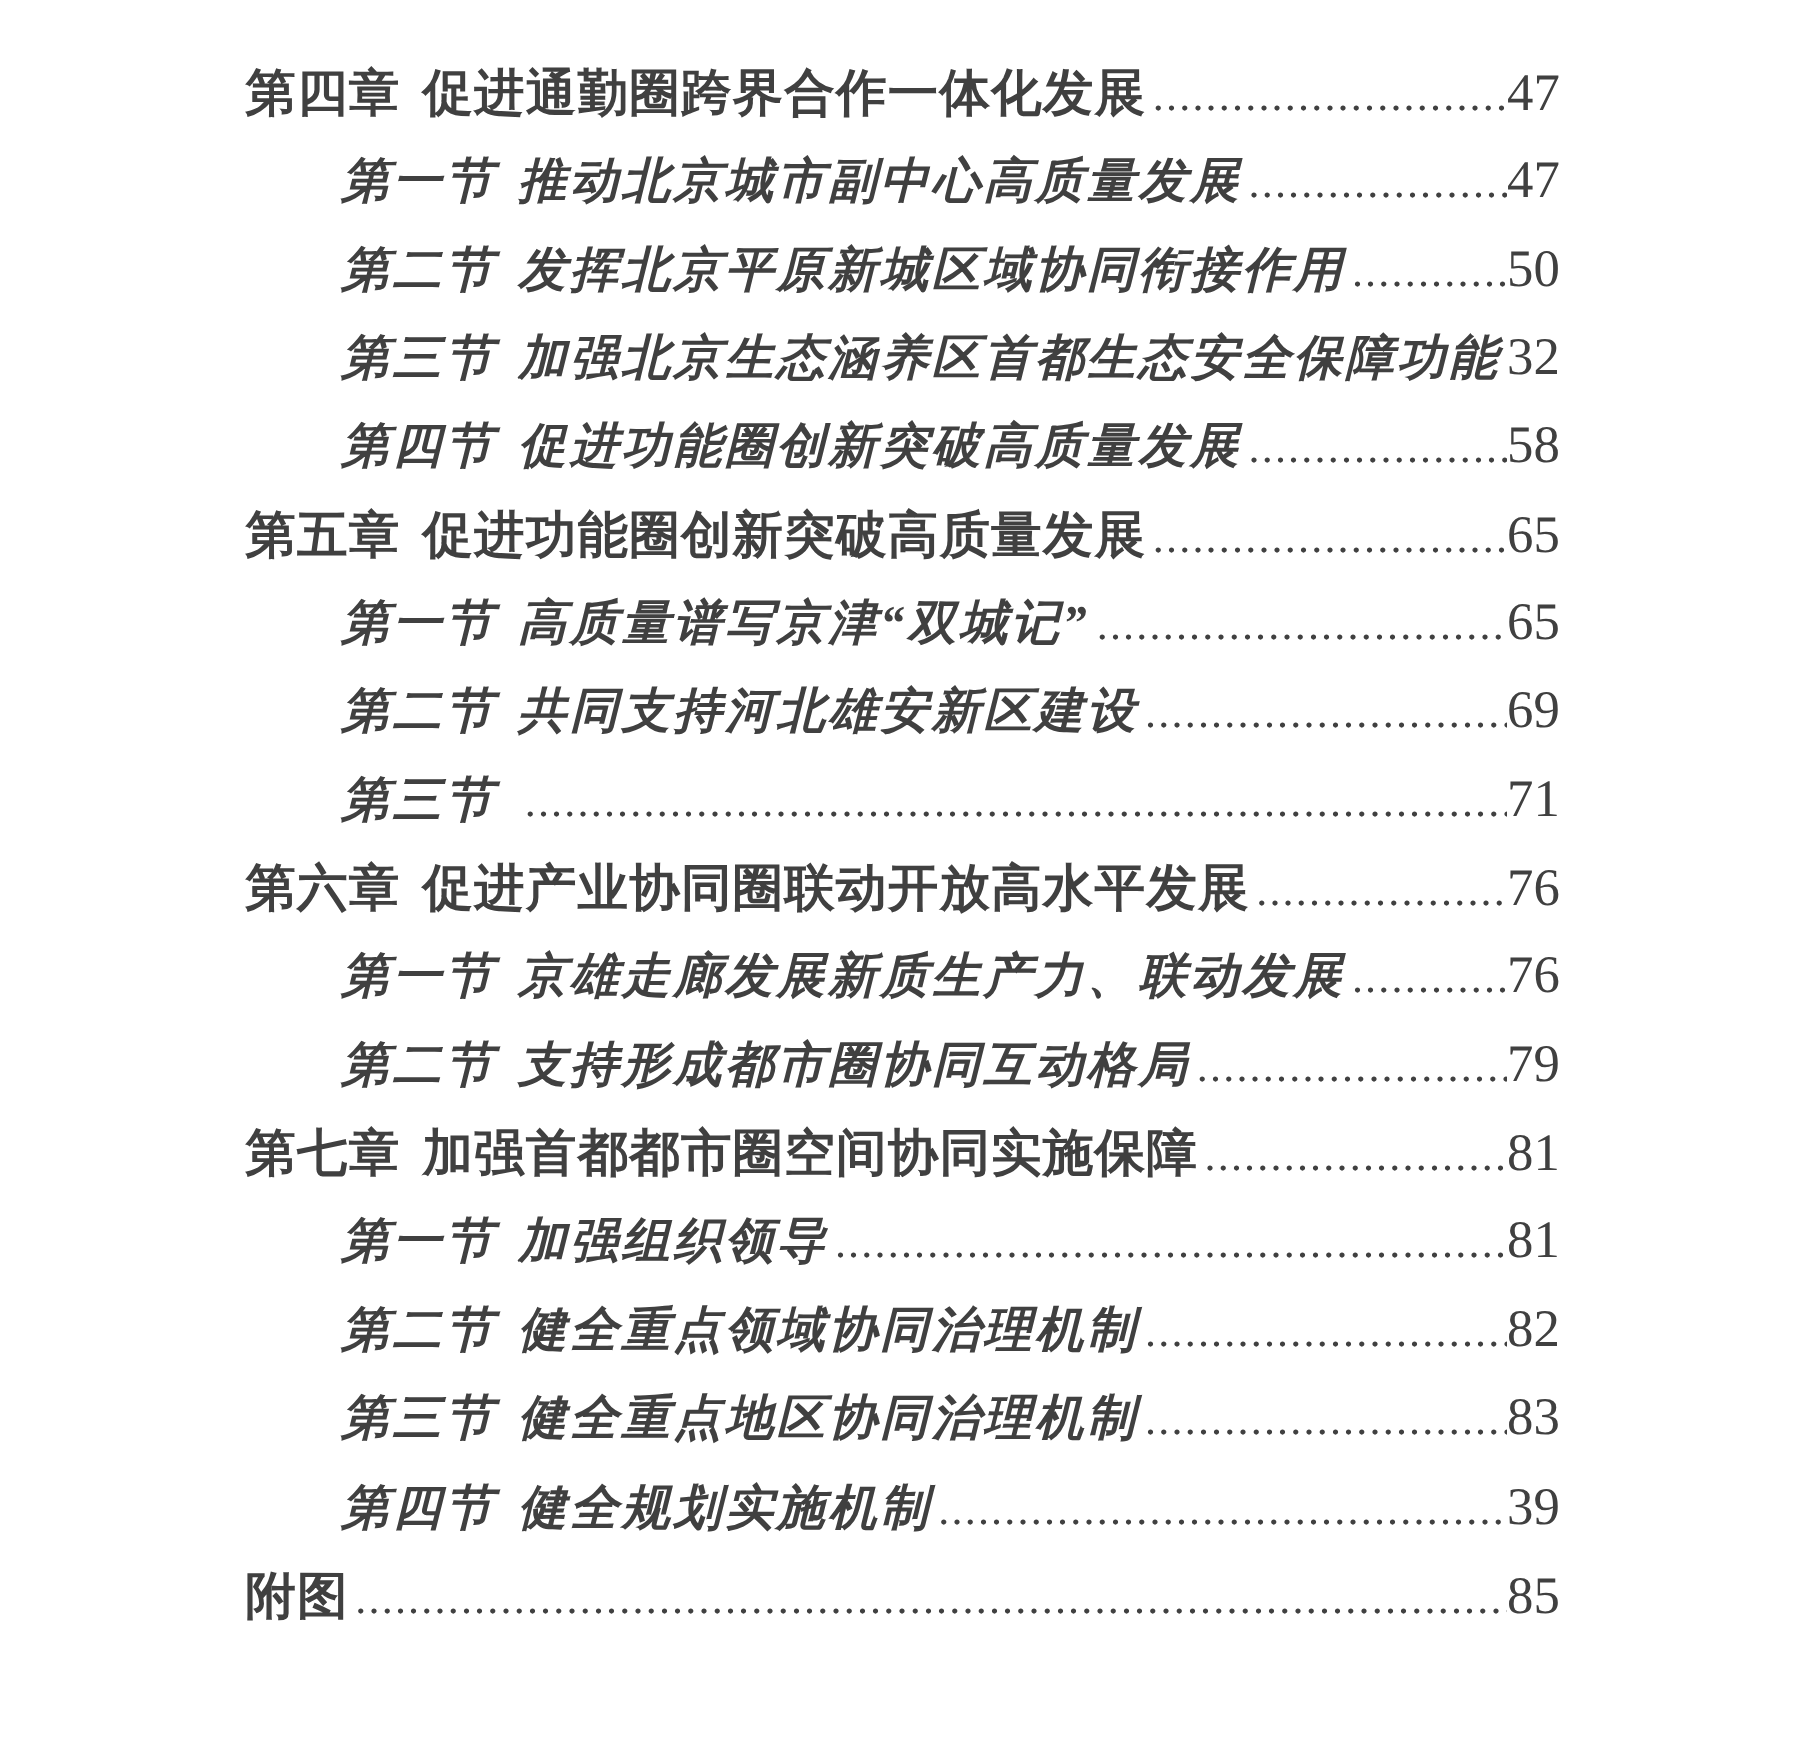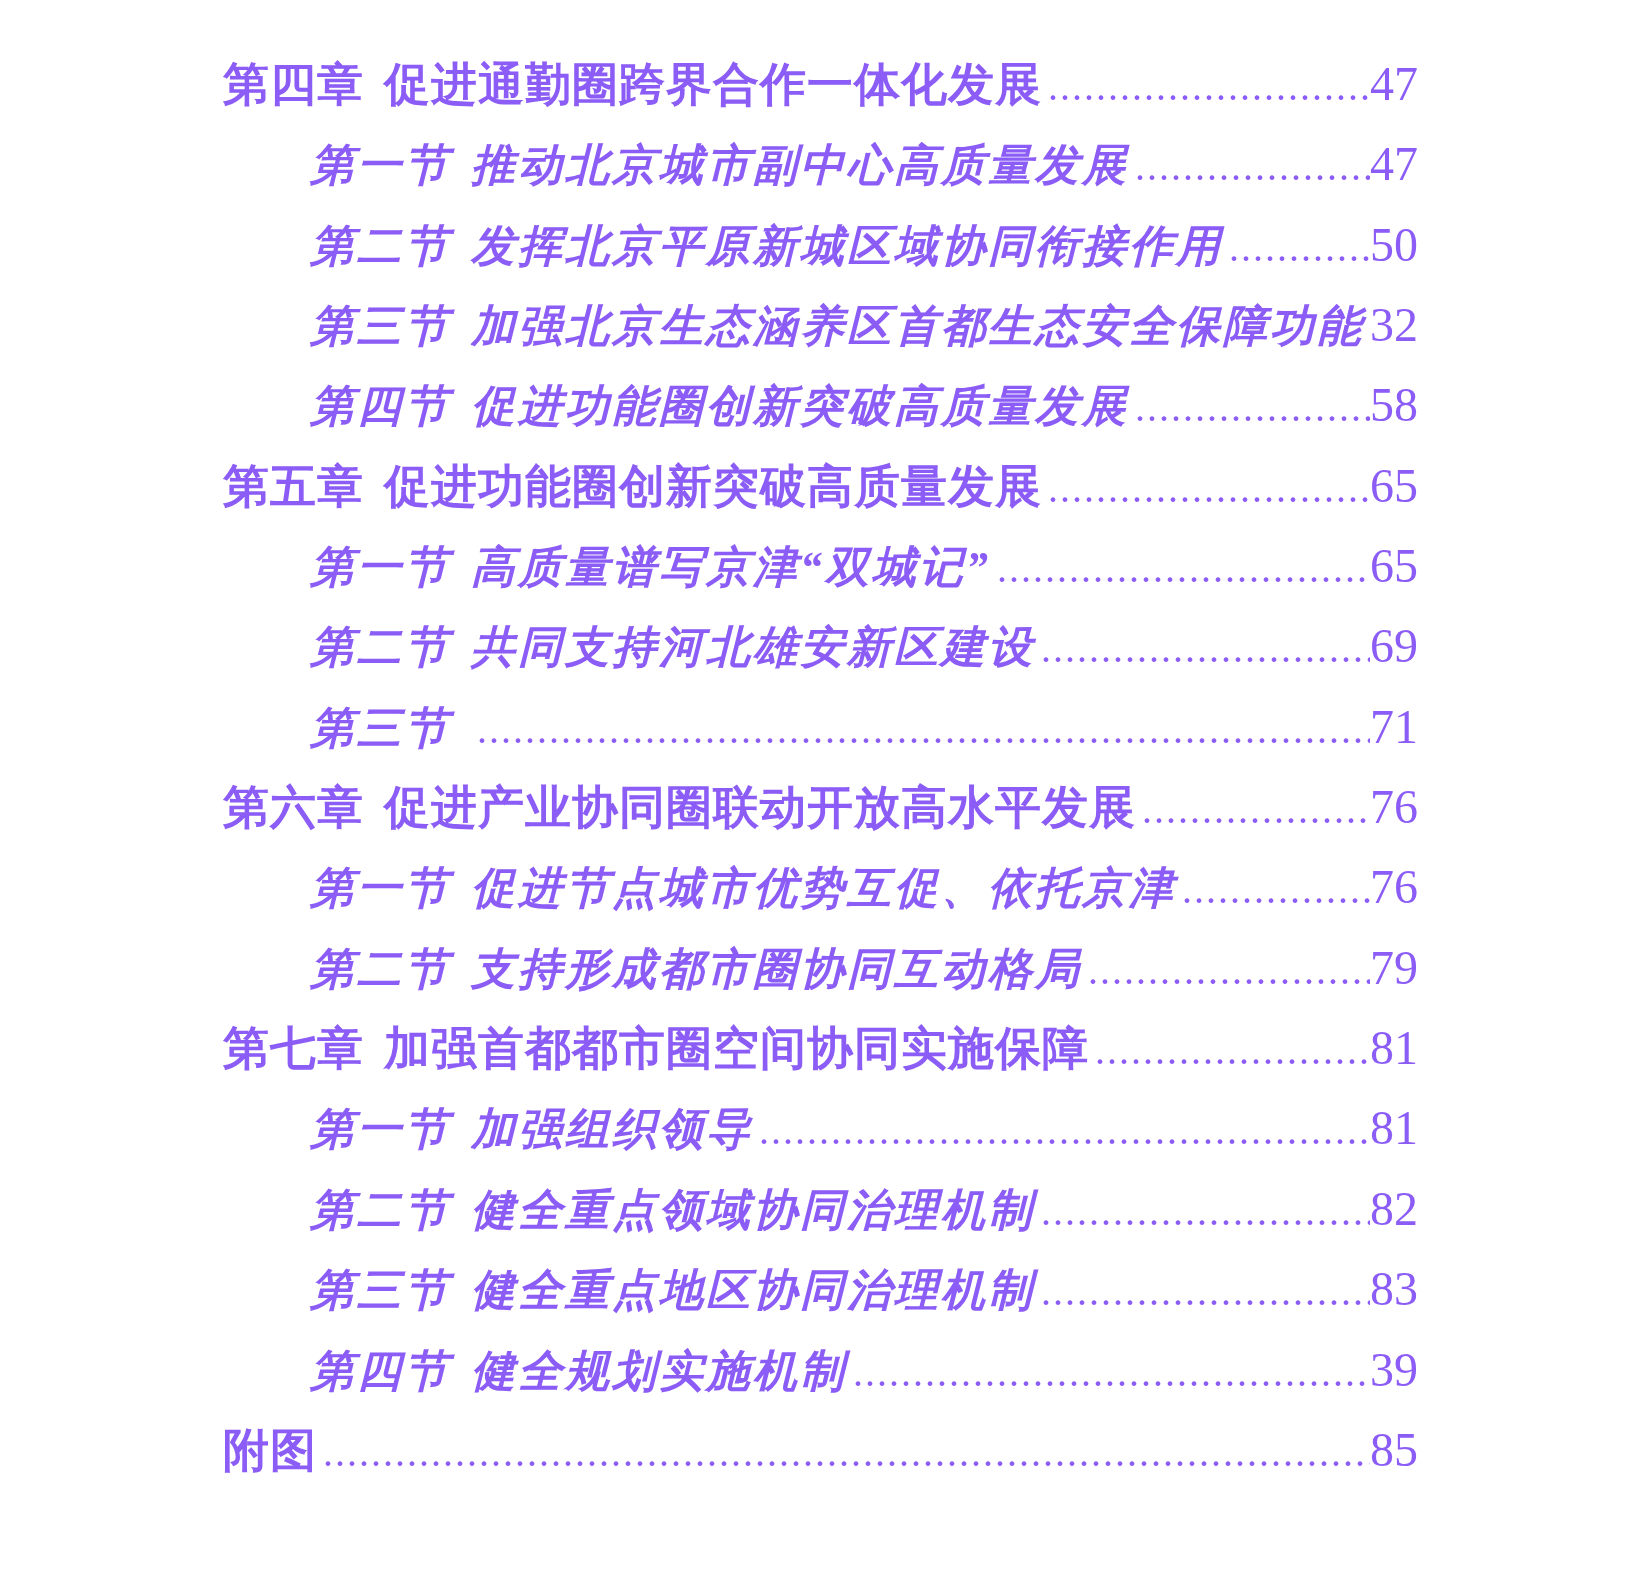--- a/index.html
+++ b/index.html
@@ -5,21 +5,21 @@
   html, body {
     margin: 0;
     padding: 0;
     background: #ffffff;
   }
   .page {
     position: relative;
     width: 1648px;
     height: 1584px;
     background: #ffffff;
-    color: #8b5cf6;
+    color: #404040;
     overflow: hidden;
     font-family: "Liberation Serif", serif;
   }
   .toc-list {
     position: absolute;
     left: 223px;
     top: 44px;
     width: 1195px;
   }
   .toc-row {
@@ -137,21 +137,21 @@
     <span class="toc-pagenum">71</span>
   </div>
       <div class="toc-row chapter">
     <span class="toc-label">第六章</span>
     <span class="toc-title">促进产业协同圈联动开放高水平发展</span>
     <span class="toc-leader"></span>
     <span class="toc-pagenum">76</span>
   </div>
       <div class="toc-row section">
     <span class="toc-label">第一节</span>
-    <span class="toc-title">促进节点城市优势互促、依托京津</span>
+    <span class="toc-title">京雄走廊发展新质生产力、联动发展</span>
     <span class="toc-leader"></span>
     <span class="toc-pagenum">76</span>
   </div>
       <div class="toc-row section">
     <span class="toc-label">第二节</span>
     <span class="toc-title">支持形成都市圈协同互动格局</span>
     <span class="toc-leader"></span>
     <span class="toc-pagenum">79</span>
   </div>
       <div class="toc-row chapter">

